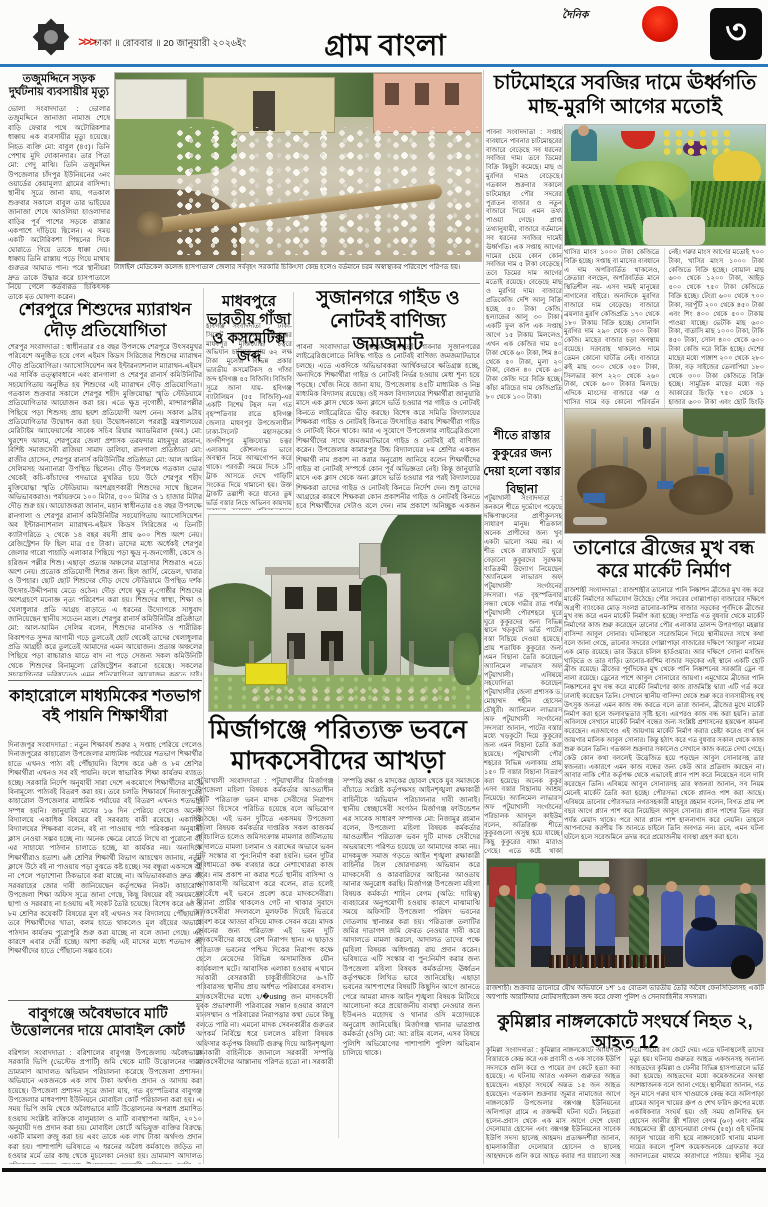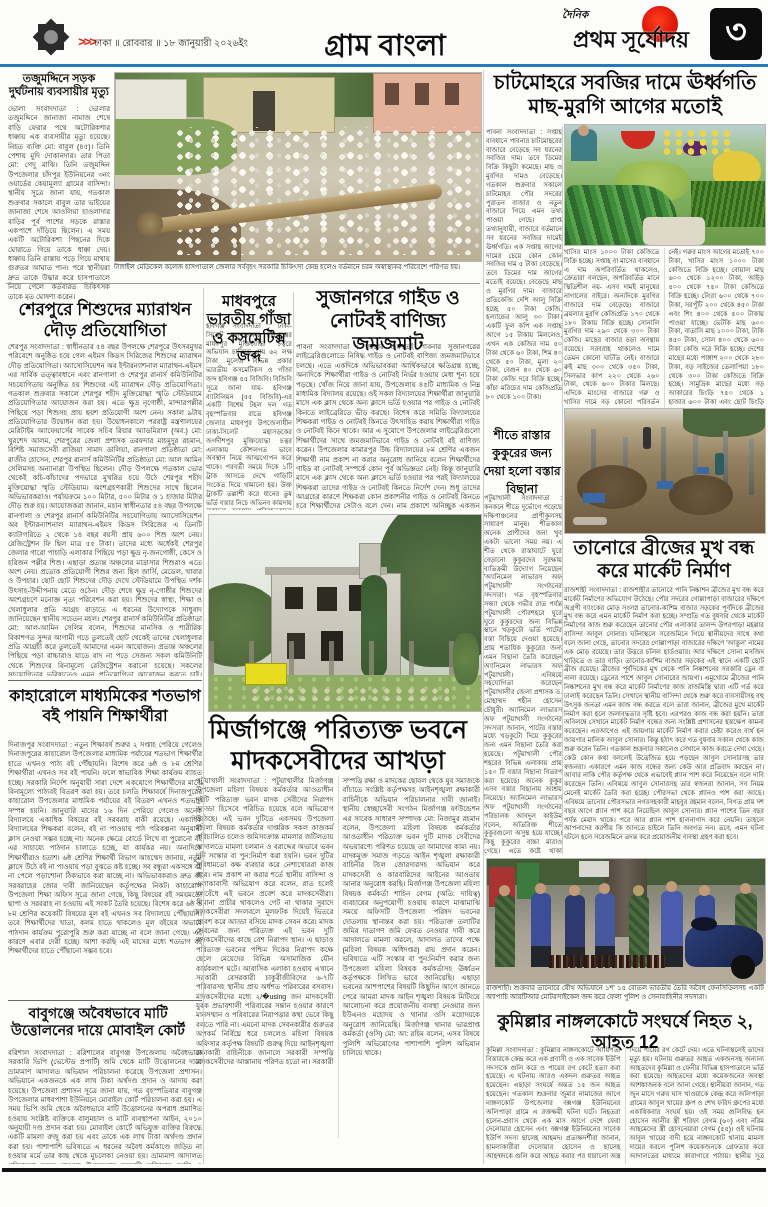--- a/index.html
+++ b/index.html
@@ -39,26 +39,25 @@
 
 <div id="page">
 
   <header>
     <div class="abs" style="left:28px;top:14px;width:70px;height:48px;">
       <div class="star-sq"></div>
       <div class="star-sq r"></div>
       <div class="star-core"></div>
       <div class="chev">&gt;&gt;&gt;</div>
     </div>
-    <div class="dateline">ঢাকা ॥ রোববার ॥ ১৮ জানুয়ারী ২০২৬ইং</div>
+    <div class="dateline">ঢাকা ॥ রোববার ॥ 20 জানুয়ারী ২০২৬ইং</div>
     <div class="section-title">গ্রাম বাংলা</div>
     <div class="paper">
       <div class="sun"></div>
       <div class="paper-prefix">দৈনিক</div>
-      <div class="paper-name">প্রথম সূর্যোদয়</div>
     </div>
     <div class="pagenum">৩</div>
     <div class="blue-rule"></div>
   </header>
 
   <section>
     <h2 class="hl" style="left:8px;top:72px;width:102px;font-size:11px;">তজুমদ্দিনে সড়ক দুর্ঘটনায় ব্যবসায়ীর মৃত্যু</h2>
     <div class="bd" style="left:8px;top:104px;width:102px;height:196px;">ভোলা সংবাদদাতা : ভোলার তজুমদ্দিনে জানাজা নামাজ শেষে বাড়ি ফেরার পথে অটোরিকশার ধাক্কায় এক ব্যবসায়ীর মৃত্যু হয়েছে। নিহত ব্যক্তি মো: বাবুল (৪৫)। তিনি পেশায় মুদি দোকানদার। তার পিতা মো: গেদু মাঝি। তিনি তজুমদ্দিন উপজেলার চাঁদপুর ইউনিয়নের ৩নং ওয়ার্ডের কেয়ামূল্যা গ্রামের বাসিন্দা। স্থানীয় সূত্রে জানা যায়, গতকাল শুক্রবার সকালে বাবুল তার ভাইয়ের জানাজা শেষে আওলিয়া হাওলাদার বাড়ির পূর্ব পাশের সড়কে রাস্তার একপাশে দাঁড়িয়ে ছিলেন। এ সময় একটি অটোরিকশা পিছনের দিকে ঘোরাতে গিয়ে তাকে ধাক্কা দেয়। ধাক্কায় তিনি রাস্তায় পড়ে গিয়ে মাথায় গুরুতর আঘাত পান। পরে স্থানীয়রা দ্রুত তাকে উদ্ধার করে হাসপাতালে নিয়ে গেলে কর্তব্যরত চিকিৎসক তাকে মৃত ঘোষণা করেন।</div>
   </section>
 

